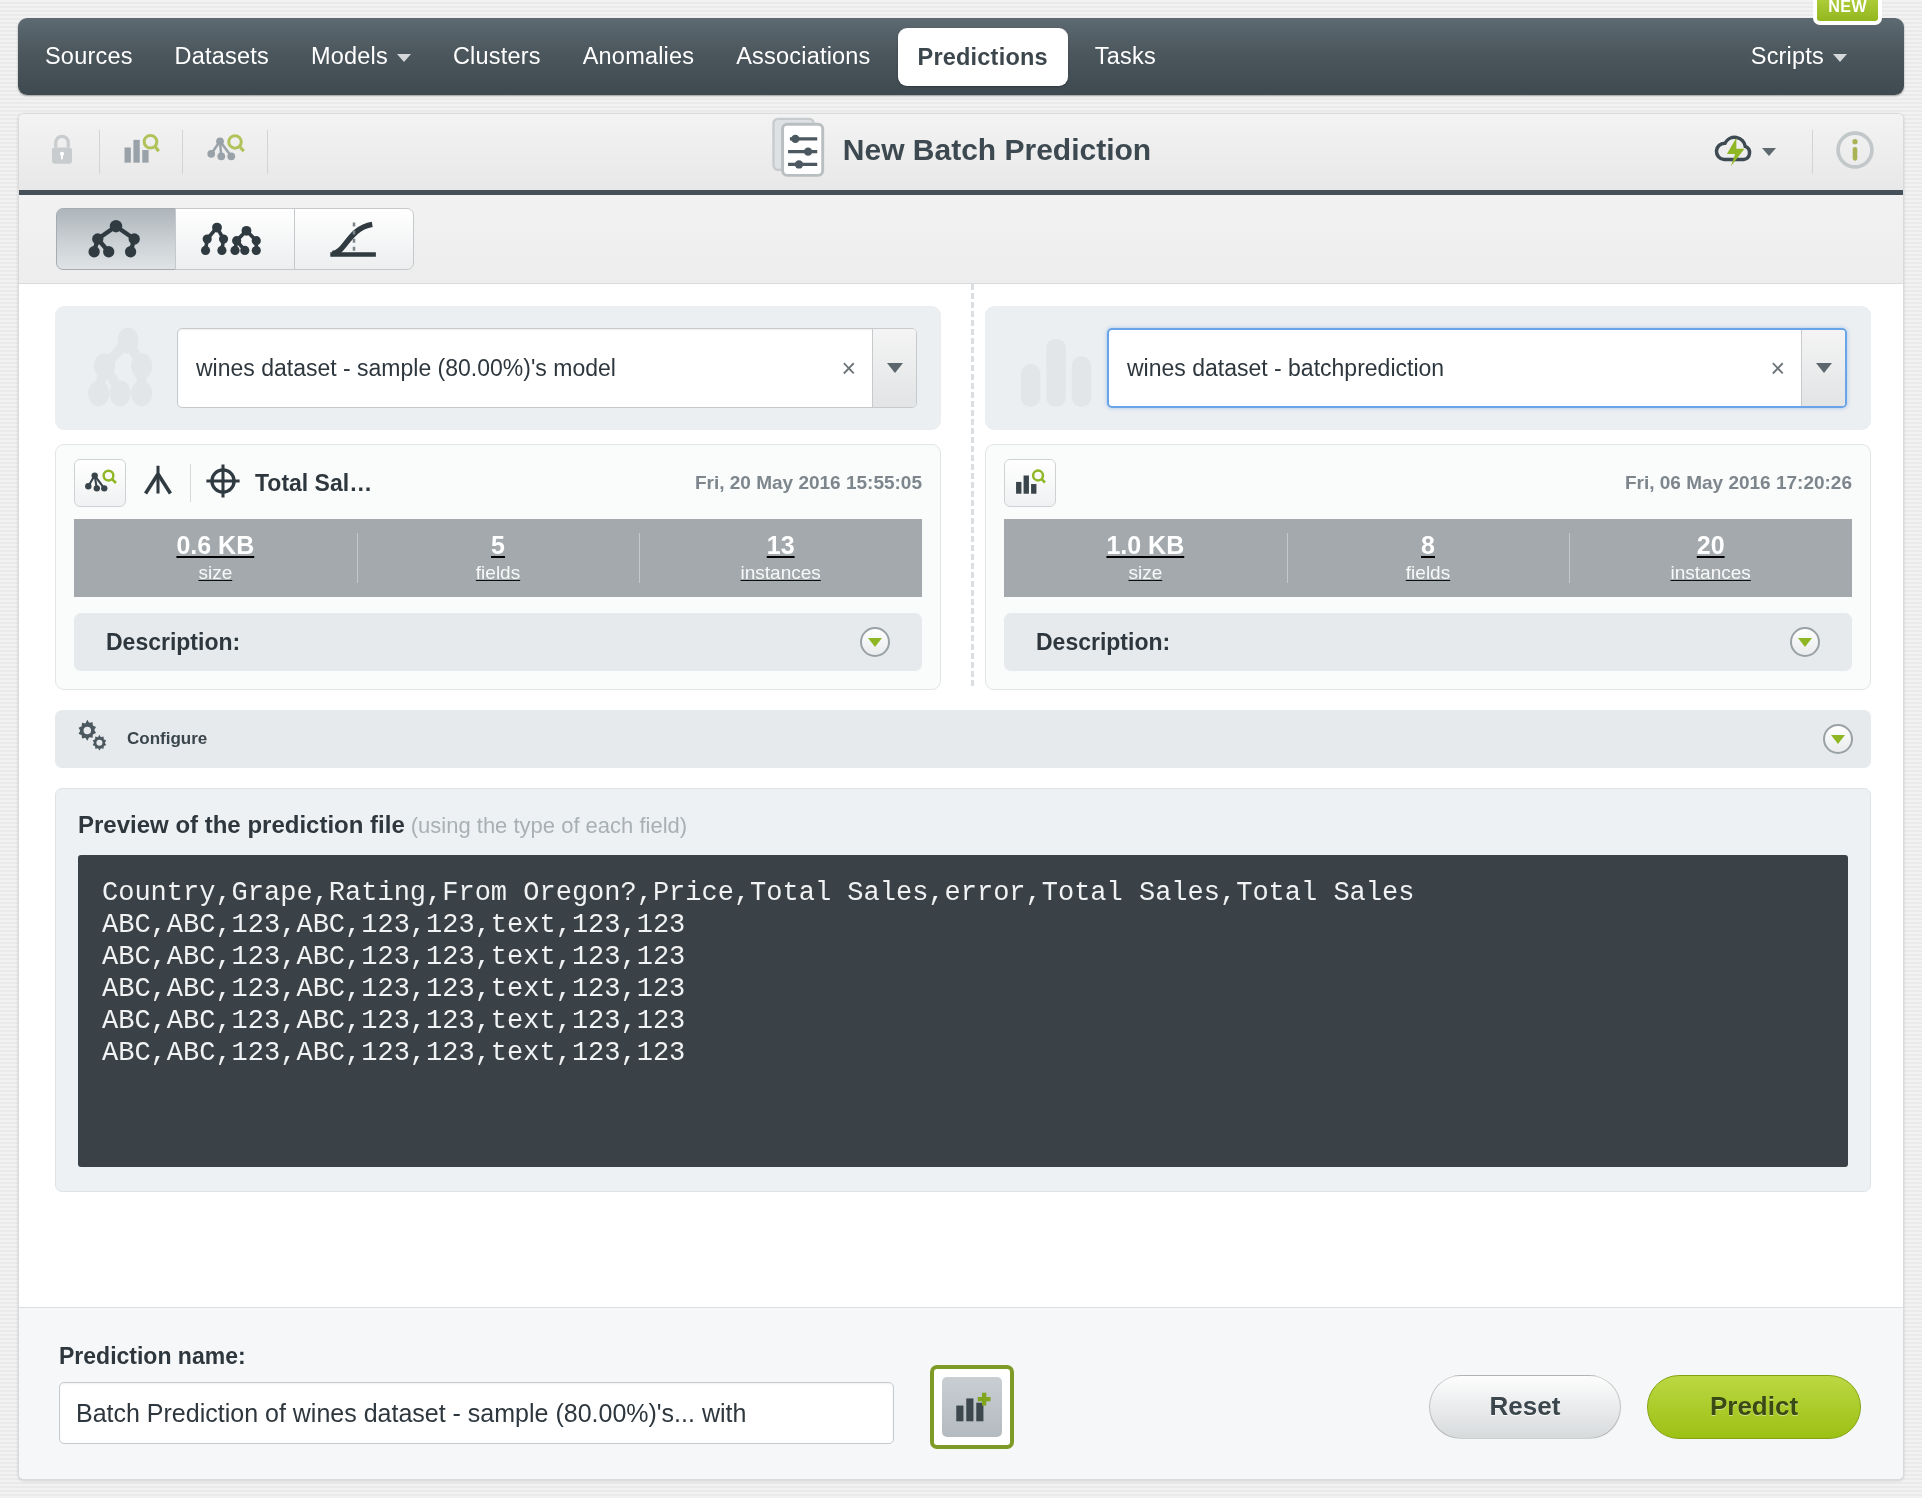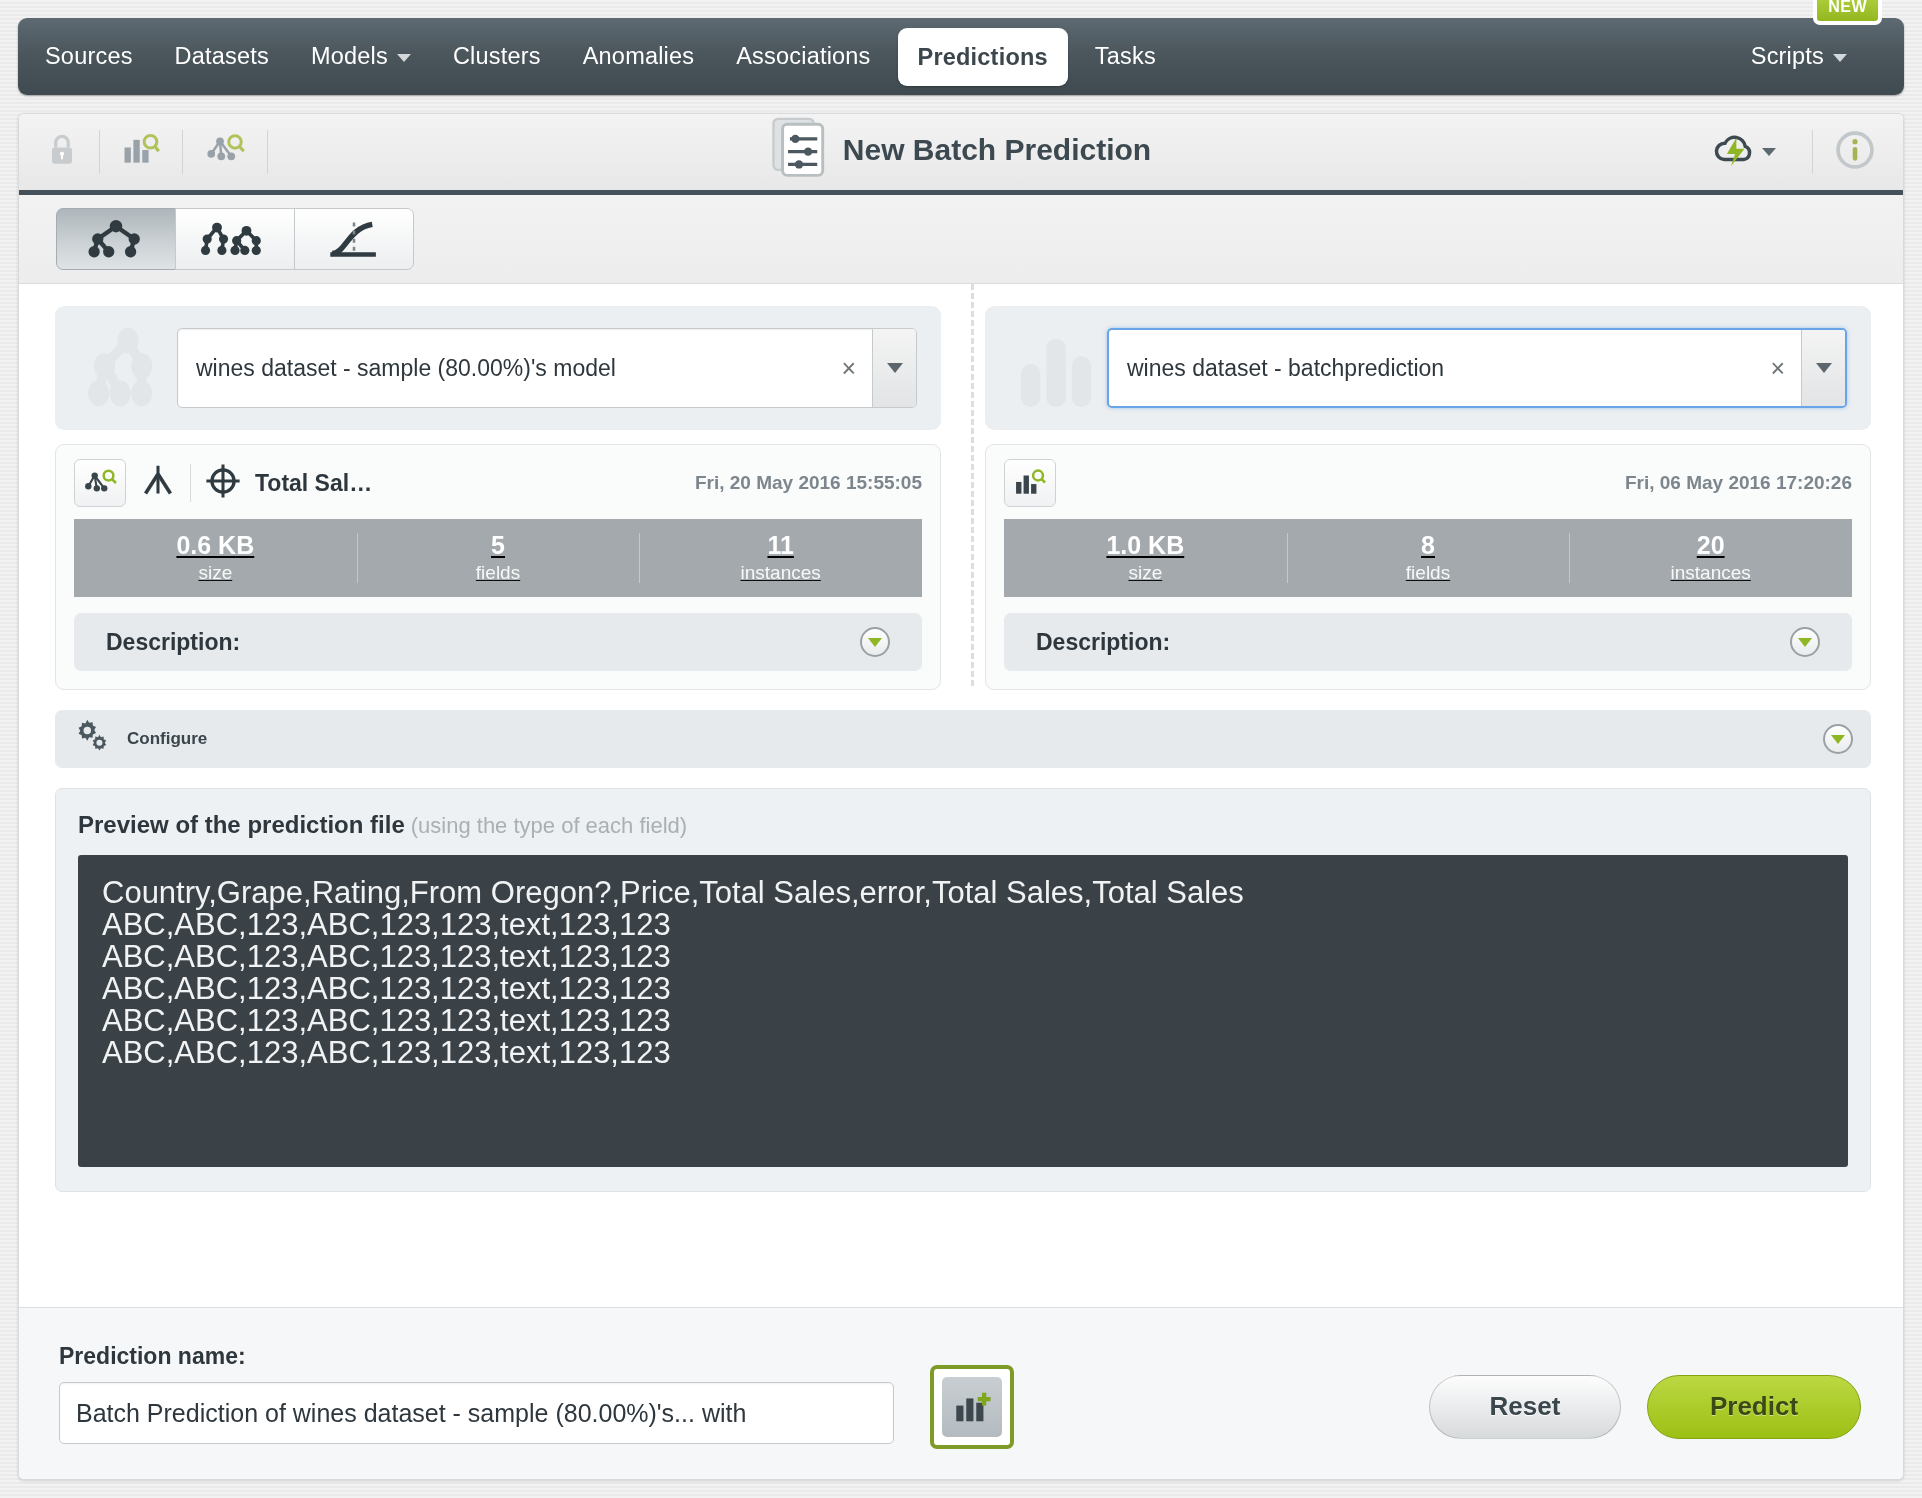--- a/index.html
+++ b/index.html
@@ -279,22 +279,22 @@
   }
   .preview-title { font-size: 24px; font-weight: bold; color: #2e373d; }
   .preview-sub { font-size: 22px; color: #a9b0b4; font-weight: normal; margin-left: 6px; }
   .code {
     margin-top: 16px;
     background: #3b4247;
     border-radius: 3px;
     padding: 22px 24px;
     height: 312px;
     color: #f0f2f3;
-    font-family: Liberation Sans, sans-serif;
-    font-size: 31px;
+    font-family: Liberation Mono, monospace;
+    font-size: 27px;
     line-height: 32px;
     white-space: pre;
     overflow: hidden;
   }
 
   
   .footer {
     position: absolute;
     left: 0; right: 0; bottom: 0;
     height: 172px;
@@ -575,21 +575,21 @@
             <div class="stats">
               <div class="stat">
                 <span class="stat-v">0.6 KB</span>
                 <span class="stat-l">size</span>
               </div>
               <div class="stat">
                 <span class="stat-v">5</span>
                 <span class="stat-l">fields</span>
               </div>
               <div class="stat">
-                <span class="stat-v">11</span>
+                <span class="stat-v">13</span>
                 <span class="stat-l">instances</span>
               </div>
             </div>
 
             <div class="desc-row">
               <span class="desc-label">Description:</span>
               <span class="chev">
                   <i></i>
                 </span>
             </div>

